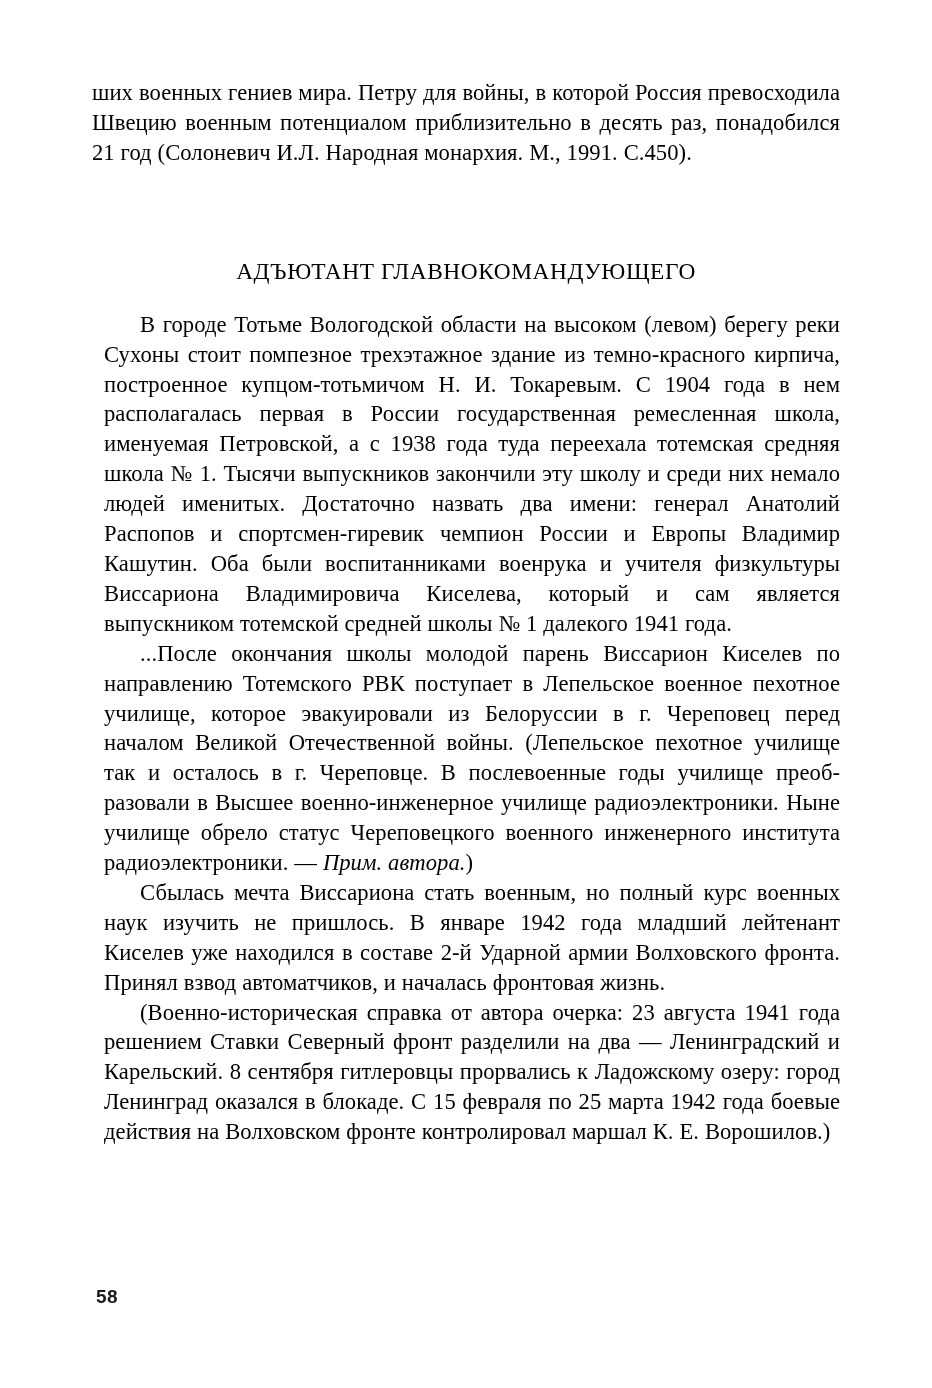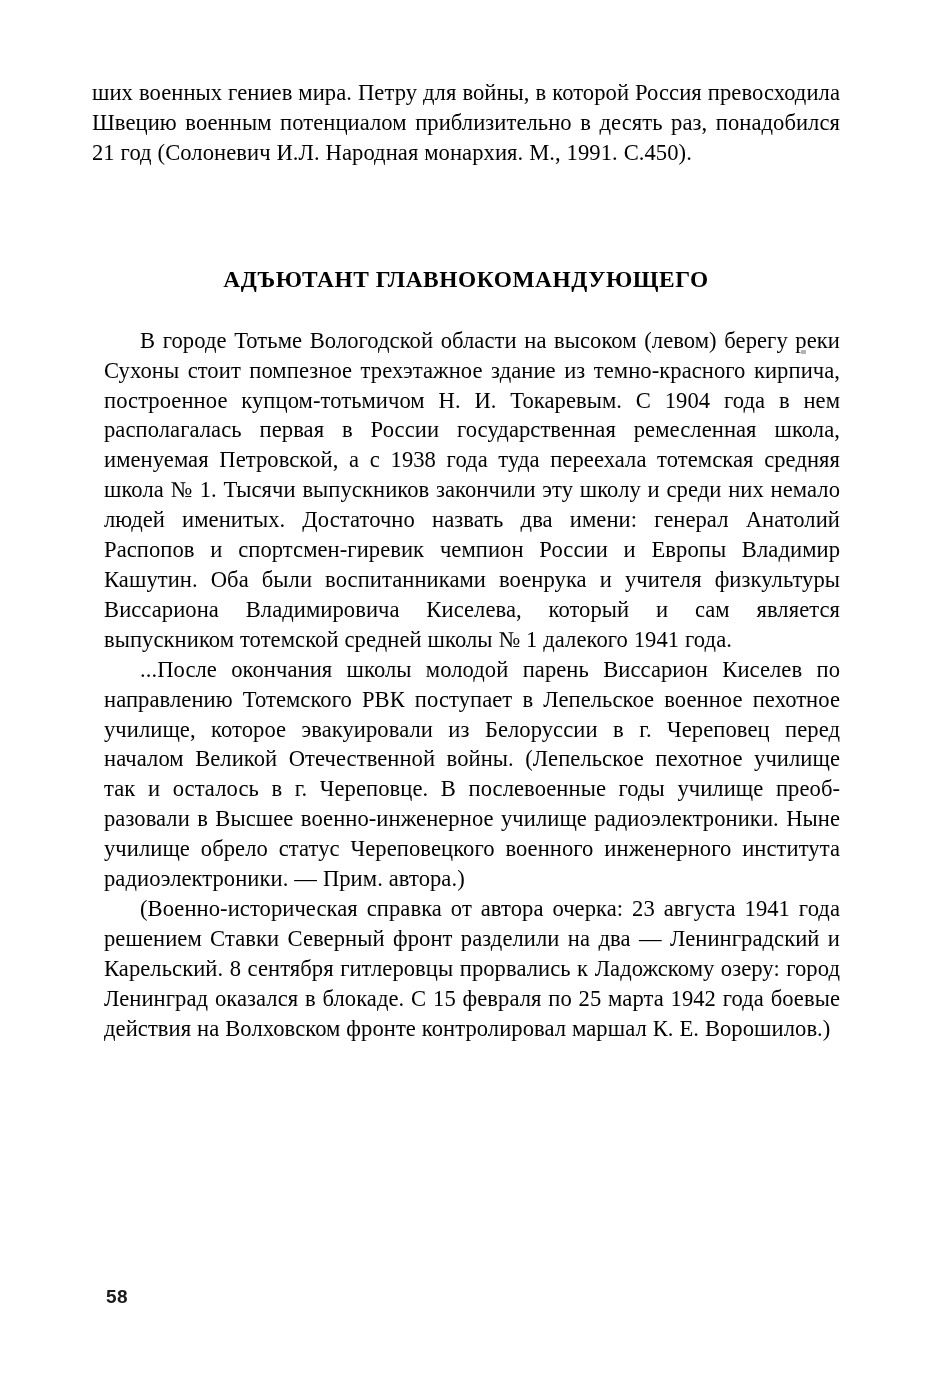--- a/index.html
+++ b/index.html
@@ -40,44 +40,45 @@
     margin-left: 12px;
   }
   .para.cont {
     text-indent: 0;
   }
   .gap-after-top {
     height: 88px;
   }
   .article-title {
     font-size: 23.4px;
-    font-weight: bold;
+    font-weight: normal;
     text-align: center;
     letter-spacing: 0.55px;
-    margin: 8px;
+    margin: 0;
     line-height: 30px;
   }
   .article-author {
     font-size: 21.5px;
     font-weight: bold;
     font-style: italic;
     text-align: center;
     margin: 0;
     padding-top: 14px;
     line-height: 28px;
     letter-spacing: 0.2px;
   }
   .after-author {
     height: 24px;
   }
   .italic {
+    font-style: italic;
   }
   .page-number {
     position: absolute;
-    left: 106px;
+    left: 96px;
     top: 1286px;
     font-size: 19px;
     font-family: "Liberation Sans", "DejaVu Sans", sans-serif;
     font-weight: bold;
     color: #1a1a1a;
     letter-spacing: 0.4px;
   }
   .speck {
     position: absolute;
     left: 801px;
@@ -101,20 +102,21 @@
 
     <div class="gap-after-top"></div>
 
     <h1 class="article-title">АДЪЮТАНТ ГЛАВНОКОМАНДУЮЩЕГО</h1>
     <div class="after-author"></div>
 
     <p class="para indent">В городе Тотьме Вологодской области на высоком (левом) берегу реки Сухоны стоит помпезное трехэтажное здание из темно-красного кирпича, построенное купцом-тотьмичом Н. И. Токаревым. С 1904 года в нем располагалась первая в России государственная ремесленная шко­ла, именуемая Петровской, а с 1938 года туда переехала тотемская сред­няя школа № 1. Тысячи выпускников закончили эту школу и среди них немало людей именитых. Достаточно назвать два имени: генерал Ана­толий Распопов и спортсмен-гиревик чемпион России и Европы Влади­мир Кашутин. Оба были воспитанниками военрука и учителя физкуль­туры Виссариона Владимировича Киселева, который и сам является выпускником тотемской средней школы № 1 далекого 1941 года.</p>
 
     <p class="para indent"><span>...После окончания школы молодой парень Виссарион Киселев по направлению Тотемского РВК поступает в Лепельское военное пехот­ное училище, которое эвакуировали из Белоруссии в г. Череповец перед началом Великой Отечественной войны. (Лепельское пехотное учили­ще так и осталось в г. Череповце. В послевоенные годы училище преоб­разовали в Высшее военно-инженерное училище радиоэлектроники. Ныне училище обрело статус Череповецкого военного инженерного института радиоэлектроники. — </span><span class="italic">Прим. автора.</span><span>)</span></p>
 
+    <p class="para indent">Сбылась мечта Виссариона стать военным, но полный курс воен­ных наук изучить не пришлось. В январе 1942 года младший лейтенант Киселев уже находился в составе 2-й Ударной армии Волховского фрон­та. Принял взвод автоматчиков, и началась фронтовая жизнь.</p>
 
     <p class="para indent">(Военно-историческая справка от автора очерка: 23 августа 1941 года решением Ставки Северный фронт разделили на два — Ленин­градский и Карельский. 8 сентября гитлеровцы прорвались к Ладожско­му озеру: город Ленинград оказался в блокаде. С 15 февраля по 25 марта 1942 года боевые действия на Волховском фронте контролировал мар­шал К. Е. Ворошилов.)</p>
 
   </div>
 
   <div class="page-number">58</div>
 
 </div>
 
 </body></html>

